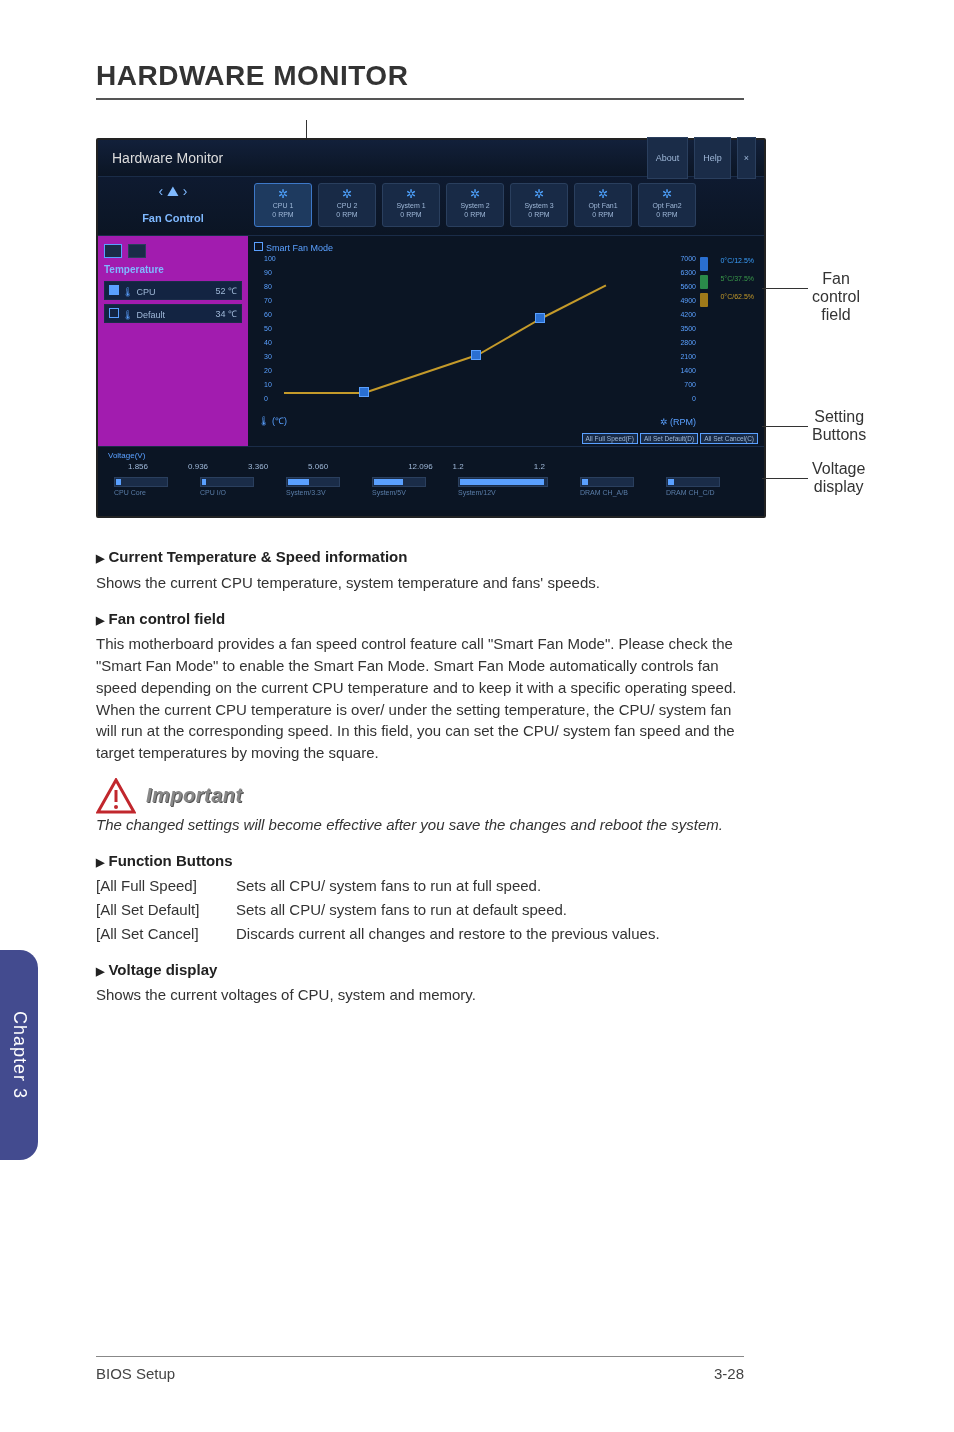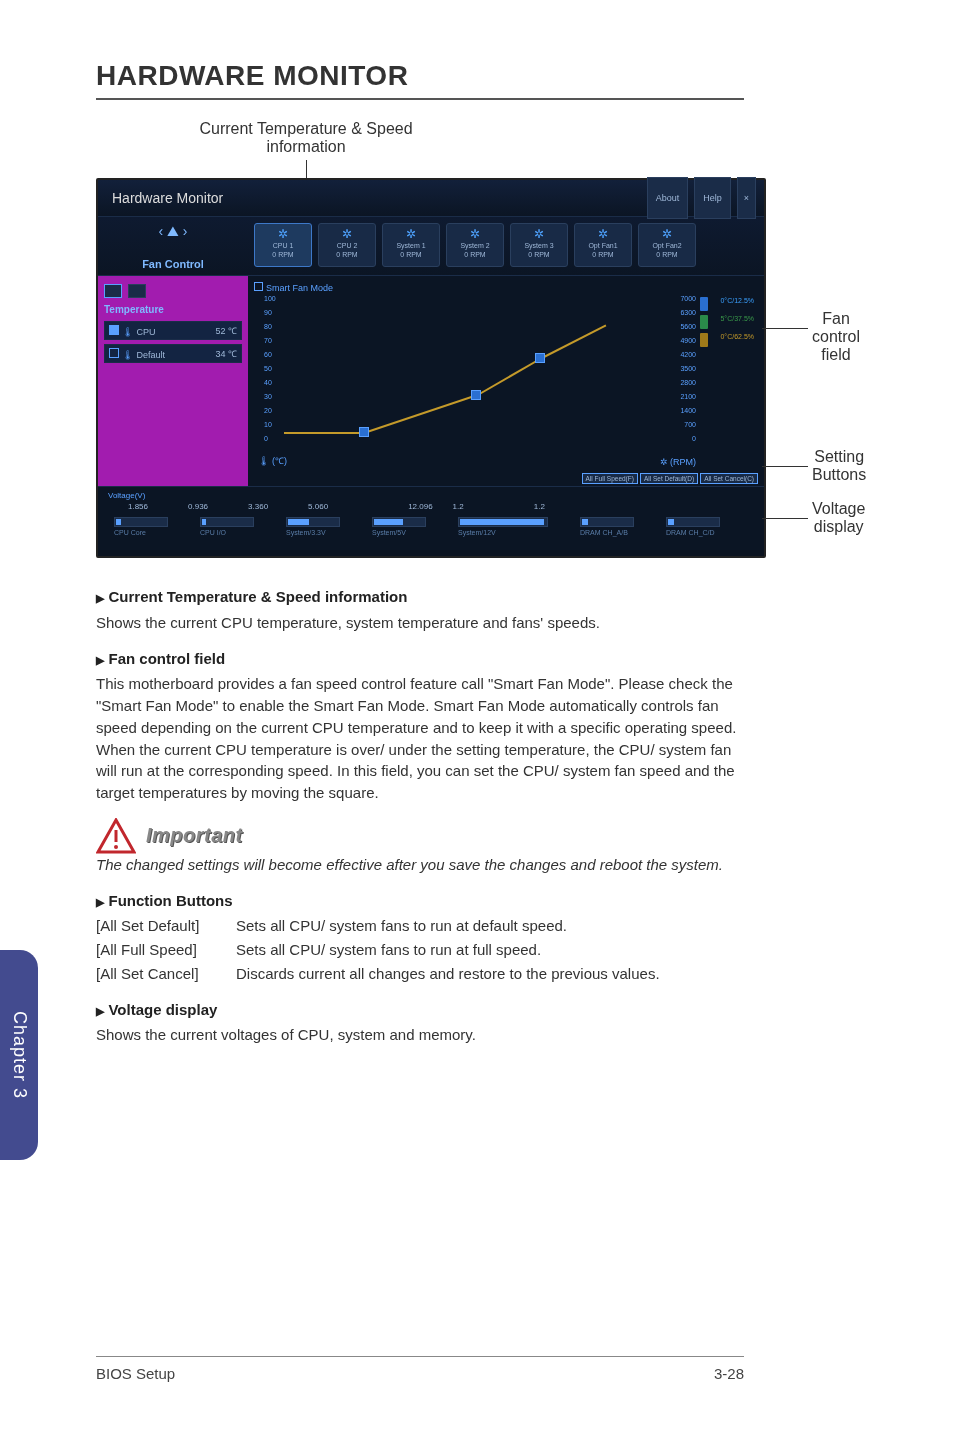--- a/index.html
+++ b/index.html
@@ -14,21 +14,21 @@
   .screenshot { position: absolute; left: 0; top: 0; width: 670px; height: 380px; background: #0b1320; border: 2px solid #222; border-radius: 2px; }
   .titlebar { height: 36px; line-height: 36px; padding-left: 14px; color: #ddd; font-size: 14px; display: flex; justify-content: space-between; align-items: center; background: linear-gradient(#12203a,#0b1524); }
   .titlebar-right { display: flex; gap: 6px; padding-right: 8px; }
   .tb-btn { background: #1a2c48; color: #9fb8d8; font-size: 9px; padding: 2px 8px; border: 1px solid #2a3f5e; }
   .tb-btn.x { padding: 2px 6px; }
 
   .topstrip { display: flex; align-items: flex-start; height: 60px; background: linear-gradient(#0e1a30,#0b1524); border-top: 1px solid #1a2c48; border-bottom: 1px solid #1a2c48; }
   .fc-label { width: 150px; text-align: center; padding-top: 6px; }
   .fc-label .arrow { color: #7fb9ff; font-size: 14px; display: block; }
   .fc-label .fc-icon { color: #7fb9ff; font-size: 14px; display: inline-block; }
-  .fc-label .txt { color: #7fb9ff; font-size: 11px; font-weight: bold; display: block; margin-top: 18px; }
+  .fc-label .txt { color: #7fb9ff; font-size: 11px; font-weight: bold; display: block; margin-top: 12px; }
   .tabs { display: flex; gap: 6px; padding: 6px 6px 0 6px; flex: 1; }
   .tab { width: 58px; height: 44px; background: #182a46; border: 1px solid #2a3f5e; border-radius: 3px; text-align: center; }
   .tab.sel { background: #1e3a5f; border-color: #3d78c8; }
   .tab .fan-ic { color: #4fa3ff; font-size: 12px; display: block; margin-top: 3px; }
   .tab .fan-name { color: #9fb8d8; font-size: 7px; display: block; margin-top: 1px; }
   .tab .fan-rpm { color: #9fb8d8; font-size: 7px; display: block; margin-top: 2px; }
 
   .midrow { display: flex; height: 210px; }
   .sidepanel { width: 150px; background: #a21caf; padding: 8px 6px; }
   .side-icons { display: flex; gap: 6px; margin-bottom: 6px; }
@@ -87,24 +87,20 @@
   .side-tab span { color: #fff; font-size: 18px; writing-mode: vertical-rl; letter-spacing: 1px; }
 
   .footer { position: absolute; left: 96px; right: 96px; bottom: 50px; border-top: 1px solid #888; padding-top: 8px; display: flex; justify-content: space-between; font-size: 15px; color: #444; }
 </style>
 </head>
 <body>
 
 <div class="page">
   <div class="h1">HARDWARE MONITOR</div>
 
-  <div class="top-caption">
-    <span>Current Temperature &amp; Speed</span>
-    <span class="line2">information</span>
-  </div>
   <div class="caption-pointer"></div>
 
   <div class="screenshot-area">
     <div class="screenshot">
       <div class="titlebar">
         <span>Hardware Monitor</span>
         <div class="titlebar-right">
           <span class="tb-btn">About</span>
           <span class="tb-btn">Help</span>
           <span class="tb-btn x">×</span>
@@ -318,26 +314,26 @@
             <circle cx="20" cy="29" r="2" fill="#c1272d"></circle>
           </svg>
       </div>
       <span class="important-text">Important</span>
     </div>
     <p class="italic-note">The changed settings will become effective after you save the changes and reboot the system.</p>
 
     <h3><span class="tri">▶</span><span>Function Buttons</span></h3>
     <div class="fnbtn-table">
       <div class="frow">
+          <span class="fk">[All Full Speed]</span>
+          <span>Sets all CPU/ system fans to run at full speed.</span>
+        </div>
+      <div class="frow">
           <span class="fk">[All Set Default]</span>
           <span>Sets all CPU/ system fans to run at default speed.</span>
-        </div>
-      <div class="frow">
-          <span class="fk">[All Full Speed]</span>
-          <span>Sets all CPU/ system fans to run at full speed.</span>
         </div>
       <div class="frow">
           <span class="fk">[All Set Cancel]</span>
           <span>Discards current all changes and restore to the previous values.</span>
         </div>
     </div>
 
     <h3><span class="tri">▶</span><span>Voltage display</span></h3>
     <p>Shows the current voltages of CPU, system and memory.</p>
   </div>

